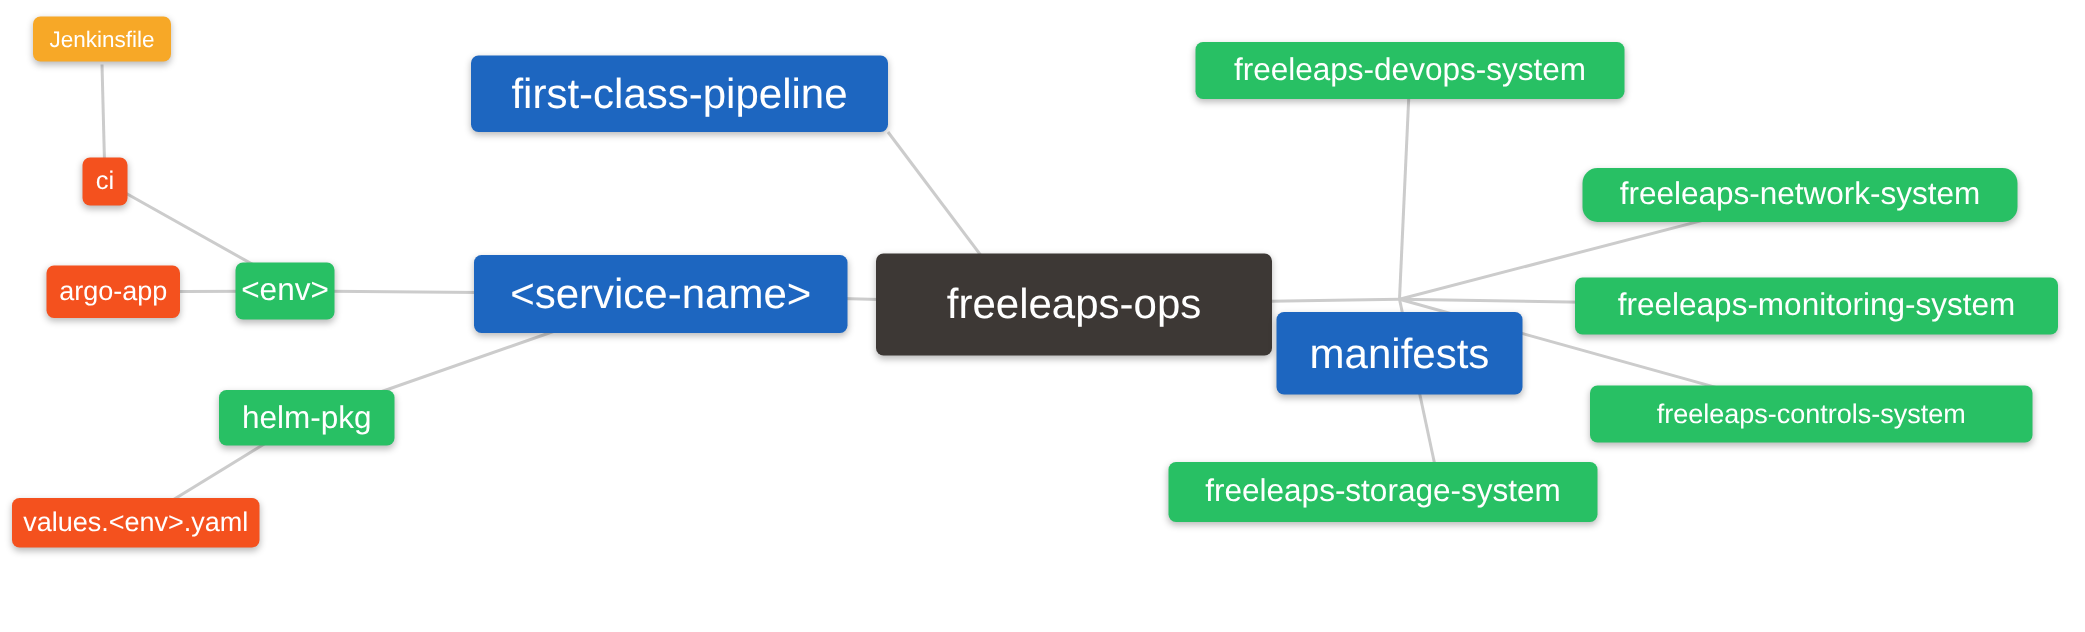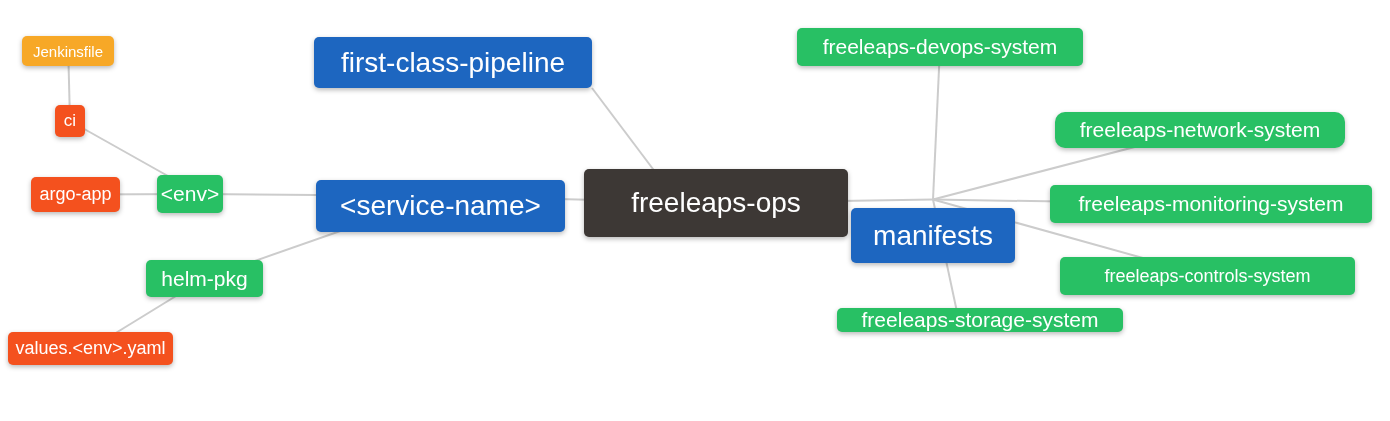--- a/index.html
+++ b/index.html
@@ -51,28 +51,28 @@
       <line x1="440.5" y1="196" x2="716" y2="203" stroke="#cccccc" stroke-width="2"></line>
       <line x1="592" y1="88" x2="665" y2="185" stroke="#cccccc" stroke-width="2"></line>
       <line x1="716" y1="203" x2="933" y2="199.5" stroke="#cccccc" stroke-width="2"></line>
       <line x1="933" y1="199.5" x2="940" y2="47" stroke="#cccccc" stroke-width="2"></line>
       <line x1="933" y1="199.5" x2="1200" y2="130" stroke="#cccccc" stroke-width="2"></line>
       <line x1="933" y1="199.5" x2="1211" y2="204" stroke="#cccccc" stroke-width="2"></line>
       <line x1="933" y1="199.5" x2="1207.5" y2="276" stroke="#cccccc" stroke-width="2"></line>
       <line x1="933" y1="199.5" x2="960" y2="326" stroke="#cccccc" stroke-width="2"></line>
     </svg>
 
-<div class="node" style="left: 22px; top: 36px; width: 92px; height: 30px; font-size: 15px; background: rgb(247, 168, 39); color: rgb(255, 255, 255);">Jenkinsfile</div>
+<div class="node" style="left: 22px; top: 11px; width: 92px; height: 30px; font-size: 15px; background: rgb(247, 168, 39); color: rgb(255, 255, 255);">Jenkinsfile</div>
     <div class="node" style="left: 55px; top: 105px; width: 30px; height: 32px; font-size: 17px; background: rgb(244, 81, 30); color: rgb(255, 255, 255);">ci</div>
     <div class="node" style="left: 31px; top: 177px; width: 89px; height: 35px; font-size: 18px; background: rgb(244, 81, 30); color: rgb(255, 255, 255);">argo-app</div>
     <div class="node" style="left: 157px; top: 175px; width: 66px; height: 38px; font-size: 21px; background: rgb(40, 192, 100); color: rgb(255, 255, 255);">&lt;env&gt;</div>
     <div class="node" style="left: 146px; top: 260px; width: 117px; height: 37px; font-size: 21px; background: rgb(40, 192, 100); color: rgb(255, 255, 255);">helm-pkg</div>
     <div class="node" style="left: 8px; top: 332px; width: 165px; height: 33px; font-size: 18px; background: rgb(244, 81, 30); color: rgb(255, 255, 255);">values.&lt;env&gt;.yaml</div>
     <div class="node" style="left: 314px; top: 37px; width: 278px; height: 51px; font-size: 28px; background: rgb(29, 102, 192); color: rgb(255, 255, 255);">first-class-pipeline</div>
-    <div class="node" style="left: 316px; top: 180px; width: 249px; height: 52px; font-size: 28px; background: rgb(29, 102, 192); color: rgb(255, 255, 255);">&lt;service-name&gt;</div>
+    <div class="node" style="left: 316px; top: 170px; width: 249px; height: 52px; font-size: 28px; background: rgb(29, 102, 192); color: rgb(255, 255, 255);">&lt;service-name&gt;</div>
     <div class="node" style="left: 584px; top: 169px; width: 264px; height: 68px; font-size: 28px; background: rgb(61, 56, 53); color: rgb(255, 255, 255);">freeleaps-ops</div>
     <div class="node" style="left: 851px; top: 172px; width: 164px; height: 55px; font-size: 28px; background: rgb(29, 102, 192); color: rgb(255, 255, 255); margin-top: 36px;">manifests</div>
     <div class="node" style="left: 797px; top: 28px; width: 286px; height: 38px; font-size: 21px; background: rgb(40, 192, 100); color: rgb(255, 255, 255);">freeleaps-devops-system</div>
     <div class="node" style="left: 1055px; top: 112px; width: 290px; height: 36px; font-size: 21px; background: rgb(40, 192, 100); color: rgb(255, 255, 255); border-radius: 10px;">freeleaps-network-system</div>
     <div class="node" style="left: 1050px; top: 185px; width: 322px; height: 38px; font-size: 21px; background: rgb(40, 192, 100); color: rgb(255, 255, 255);">freeleaps-monitoring-system</div>
     <div class="node" style="left: 1060px; top: 257px; width: 295px; height: 38px; font-size: 18px; background: rgb(40, 192, 100); color: rgb(255, 255, 255);">freeleaps-controls-system</div>
-    <div class="node" style="left: 837px; top: 308px; width: 286px; height: 24px; font-size: 21px; background: rgb(40, 192, 100); color: rgb(255, 255, 255);">freeleaps-storage-system</div>
+    <div class="node" style="left: 779px; top: 308px; width: 286px; height: 40px; font-size: 21px; background: rgb(40, 192, 100); color: rgb(255, 255, 255);">freeleaps-storage-system</div>
   </div>
 
 </body></html>

